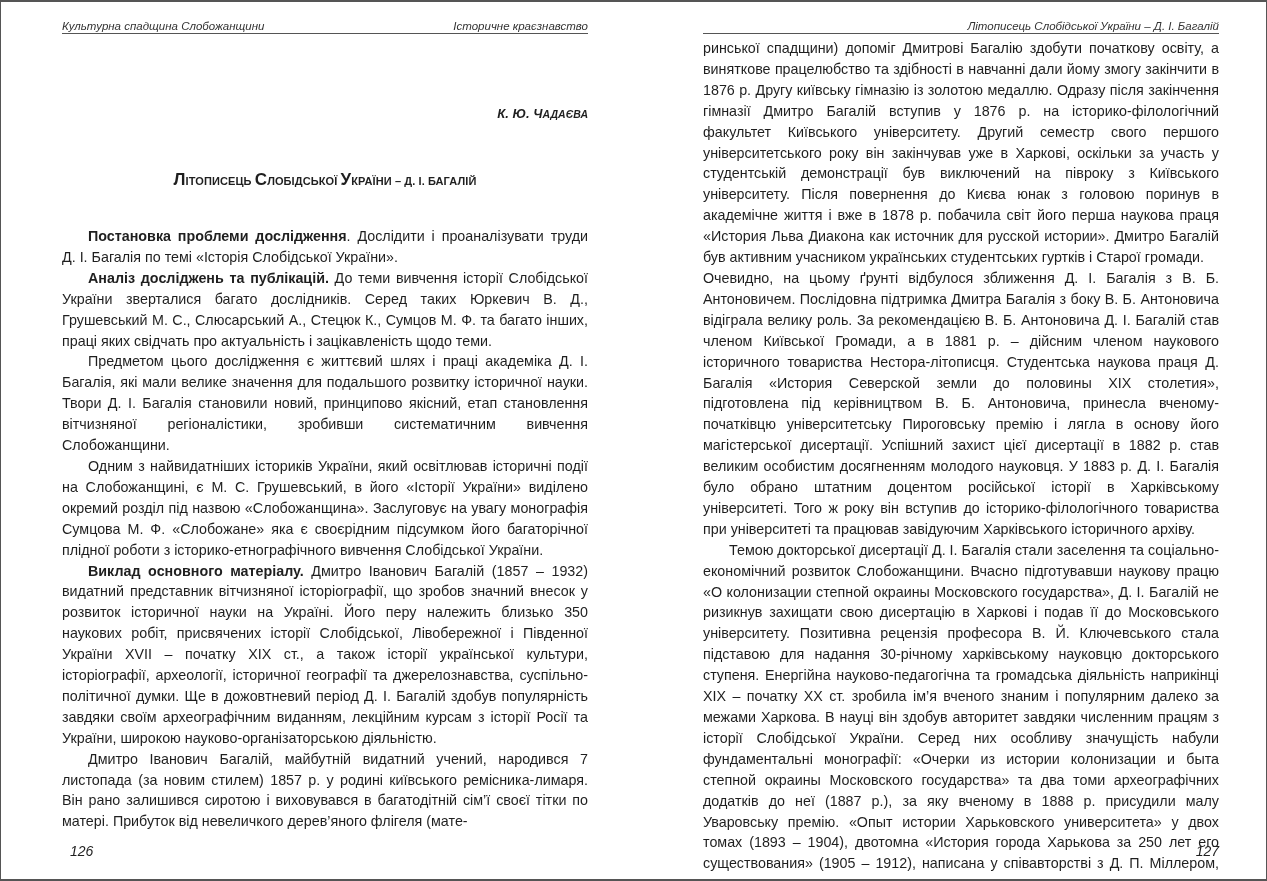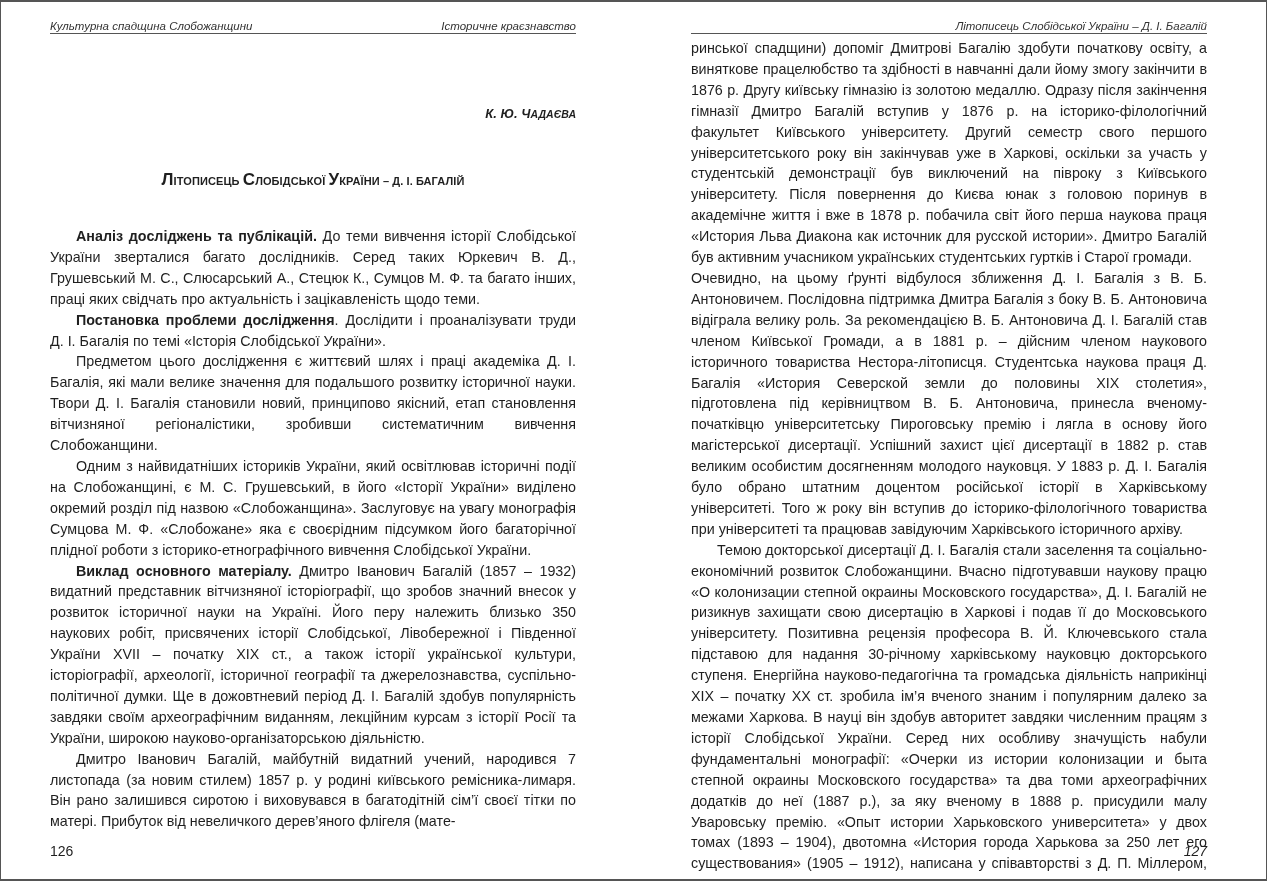--- a/index.html
+++ b/index.html
@@ -5,21 +5,21 @@
   html, body { margin: 0; padding: 0; }
   body {
     width: 1267px; height: 881px; background: #ffffff; position: relative; overflow: hidden;
     font-family: "Liberation Sans", sans-serif; color: #1f1f1f;
   }
   .frame {
     position: absolute; left: 0; top: 0; width: 1265px; height: 879px;
     border: 1px solid #555; border-top-width: 2px; border-bottom-width: 2px; box-sizing: border-box;
     width: 1267px; height: 881px;
   }
-  .page { position: absolute; top: 0; height: 665px; }
+  .page { position: absolute; top: 0; height: 665px; margin-left: 12px; }
   .page-left { left: 50px; width: 526px; }
   .page-right { left: 691px; width: 516px; }
 
   .running-head {
     position: absolute; top: 15px; left: 0; right: 0; height: 17px;
     font-size: 11.5px; font-style: italic; color: #333;
     border-bottom: 1px solid #555; display: flex; justify-content: space-between; align-items: flex-end;
     padding-bottom: 1px;
   }
   .page-right .running-head { justify-content: flex-end; top: 15px; }
@@ -40,21 +40,21 @@
     font-size: 14.3px; line-height: 20.9px; text-align: justify; hyphens: manual;
   }
   .page-left .body-text { top: 226px; }
   .page-right .body-text { top: 38px; }
   .body-text p { margin: 0; text-indent: 26px; }
   .body-text p.noindent { text-indent: 0; }
   .body-text p.quote { font-style: italic; padding-left: 11px; text-indent: 0; }
   .body-text b { font-weight: bold; }
 
   .folio { position: absolute; top: 843px; font-size: 14px; }
-  .page-left .folio { left: 0; }
+  .page-left .folio { left: 8px; font-style: italic; }
   .page-right .folio { right: 0; font-style: italic; }
 </style>
 </head>
 <body>
 
 <div class="frame"></div>
 
 <div class="page page-left">
   <div class="running-head">
     <span>Культурна спадщина Слобожанщини</span>
@@ -63,22 +63,22 @@
 
   <div class="author">
     <span>К. Ю. Ч</span><span class="sc">АДАЄВА</span>
   </div>
 
   <div class="title">
     <span>Л</span><span class="sc">ІТОПИСЕЦЬ </span><span>С</span><span class="sc">ЛОБІДСЬКОЇ </span><span>У</span><span class="sc">КРАЇНИ – Д. І. Б</span><span class="sc">АГАЛІЙ</span>
   </div>
 
   <div class="body-text">
+    <p><b>Постановка проблеми дослідження</b><span>. Дослідити і проаналізувати труди Д. І. Багалія по темі «Історія Слобідської України».</span></p>
     <p><b>Аналіз досліджень та публікацій.</b><span> До теми вивчення історії Слобідської України зверталися багато дослідників. Серед таких Юркевич В. Д., Грушевський М. С., Слюсарський А., Стецюк К., Сумцов М. Ф. та багато інших, праці яких свідчать про актуальність і зацікавленість щодо теми.</span></p>
-    <p><b>Постановка проблеми дослідження</b><span>. Дослідити і проаналізувати труди Д. І. Багалія по темі «Історія Слобідської України».</span></p>
     <p><span>Предметом цього дослідження є життєвий шлях і праці академіка Д. І. Багалія, які мали велике значення для подальшого розвитку історичної науки. Твори Д. І. Багалія становили новий, принципово якісний, етап становлення вітчизняної регіоналістики, зробивши систематичним вивчення Слобожанщини.</span></p>
     <p><span>Одним з найвидатніших істориків України, який освітлював історичні події на Слобожанщині, є М. С. Грушевський, в його «Історії України» виділено окремий розділ під назвою «Слобожанщина». Заслуговує на увагу монографія Сумцова М. Ф. «Слобожане» яка є своєрідним підсумком його багаторічної плідної роботи з історико-етнографічного вивчення Слобідської України.</span></p>
     <p><b>Виклад основного матеріалу.</b><span> Дмитро Іванович Багалій (1857 – 1932) видатний представник вітчизняної історіографії, що зробов значний внесок у розвиток історичної науки на Україні. Його перу належить близько 350 наукових робіт, присвячених історії Слобідської, Лівобережної і Південної України XVII – початку XIX ст., а також історії української культури, історіографії, археології, історичної географії та джерелознавства, суспільно-політичної думки. Ще в дожовтневий період Д. І. Багалій здобув популярність завдяки своїм археографічним виданням, лекційним курсам з історії Росії та України, широкою науково-організаторською діяльністю.</span></p>
     <p><span>Дмитро Іванович Багалій, майбутній видатний учений, народився 7 листопада (за новим стилем) 1857 р. у родині київського ремісника-лимаря. Він рано залишився сиротою і виховувався в багатодітній сім’ї своєї тітки по матері. Прибуток від невеличкого дерев’яного флігеля (мате-</span></p>
   </div>
 
   <div class="folio">126</div>
 </div>
 
 <div class="page page-right">

